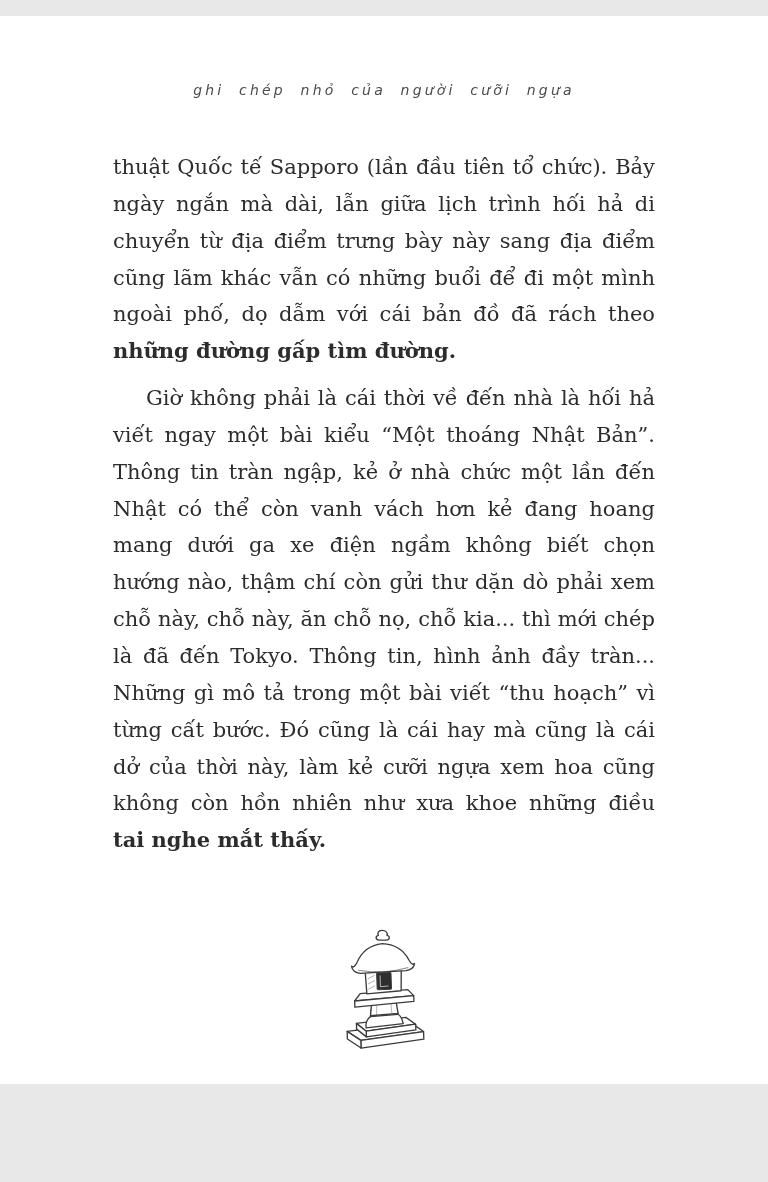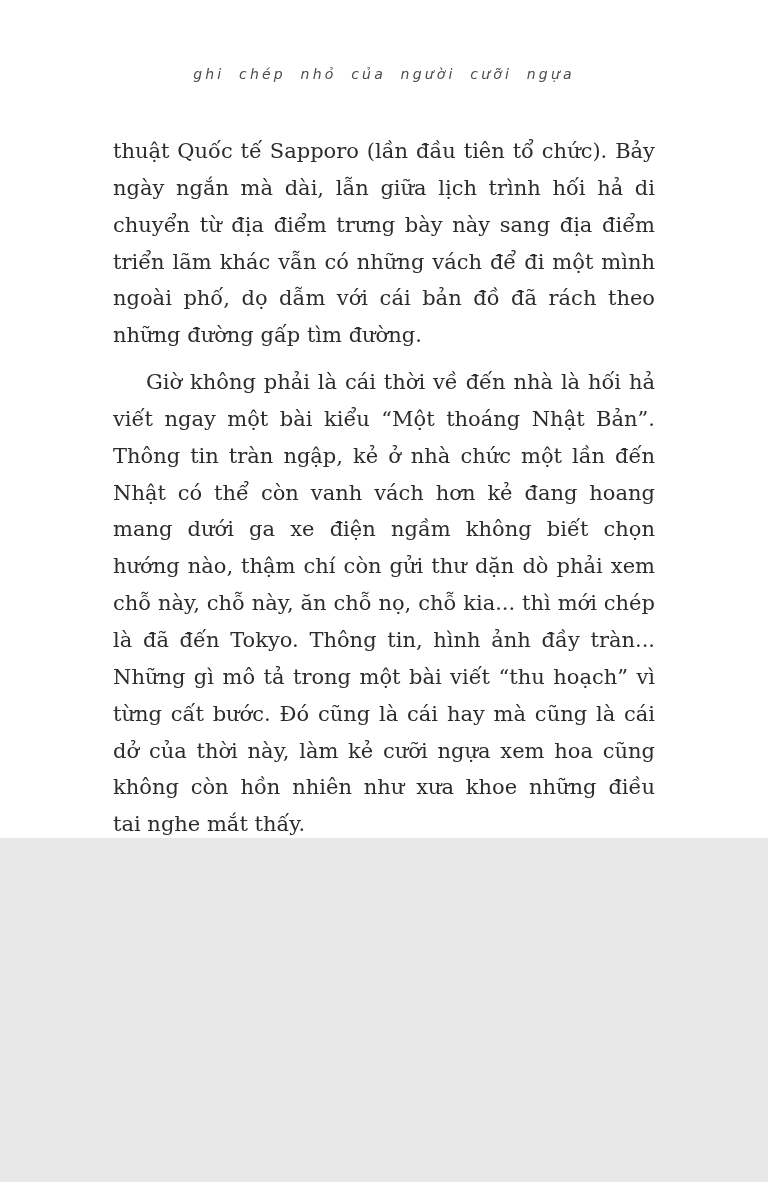--- a/index.html
+++ b/index.html
@@ -1,20 +1,20 @@
 <!DOCTYPE html>
 <html><head>
 <meta charset="utf-8">
 <style>
   html, body { margin: 0; padding: 0; background: #e8e8e8; }
   .page {
     position: relative;
     width: 768px;
-    height: 838px;
-    margin: 0 auto;
+    height: 1068px;
+    margin: 16px auto;
     background: #ffffff;
     overflow: hidden;
     font-family: "DejaVu Serif", serif;
   }
   .running-header {
     position: absolute;
     top: 66px;
     left: 0;
     width: 100%;
     text-align: center;
@@ -34,21 +34,21 @@
     line-height: 36.85px;
     color: #2c2c2c;
   }
   .paragraph + .paragraph { margin-top: 10px; }
   .line {
     text-align: justify;
     text-align-last: justify;
     text-justify: inter-word;
     white-space: normal;
   }
-  .line.last { text-align: right; text-align-last: left; }
+  .line.last { text-align: right; text-align-last: left; font-weight: bold; }
   .line.indent { text-indent: 33px; }
   .figure-wrap {
     position: absolute;
     top: 910px;
     left: 0;
     width: 100%;
     margin: 0;
     text-align: center;
   }
   .page-number-row {
@@ -81,21 +81,21 @@
 
 <div class="page">
 
   <div class="running-header">ghi chép nhỏ của người cưỡi ngựa</div>
 
   <div class="body-text" id="body-text">
       <div class="paragraph">
         <div class="line">thuật Quốc tế Sapporo (lần đầu tiên tổ chức). Bảy</div>
         <div class="line">ngày ngắn mà dài, lẫn giữa lịch trình hối hả di</div>
         <div class="line">chuyển từ địa điểm trưng bày này sang địa điểm</div>
-        <div class="line">triển lãm khác vẫn có những vách để đi một mình</div>
+        <div class="line">cũng lãm khác vẫn có những buổi để đi một mình</div>
         <div class="line">ngoài phố, dọ dẫm với cái bản đồ đã rách theo</div>
         <div class="line last">những đường gấp tìm đường.</div>
       </div>
       <div class="paragraph">
         <div class="line indent">Giờ không phải là cái thời về đến nhà là hối hả</div>
         <div class="line">viết ngay một bài kiểu “Một thoáng Nhật Bản”.</div>
         <div class="line">Thông tin tràn ngập, kẻ ở nhà chức một lần đến</div>
         <div class="line">Nhật có thể còn vanh vách hơn kẻ đang hoang</div>
         <div class="line">mang dưới ga xe điện ngầm không biết chọn</div>
         <div class="line">hướng nào, thậm chí còn gửi thư dặn dò phải xem</div>

